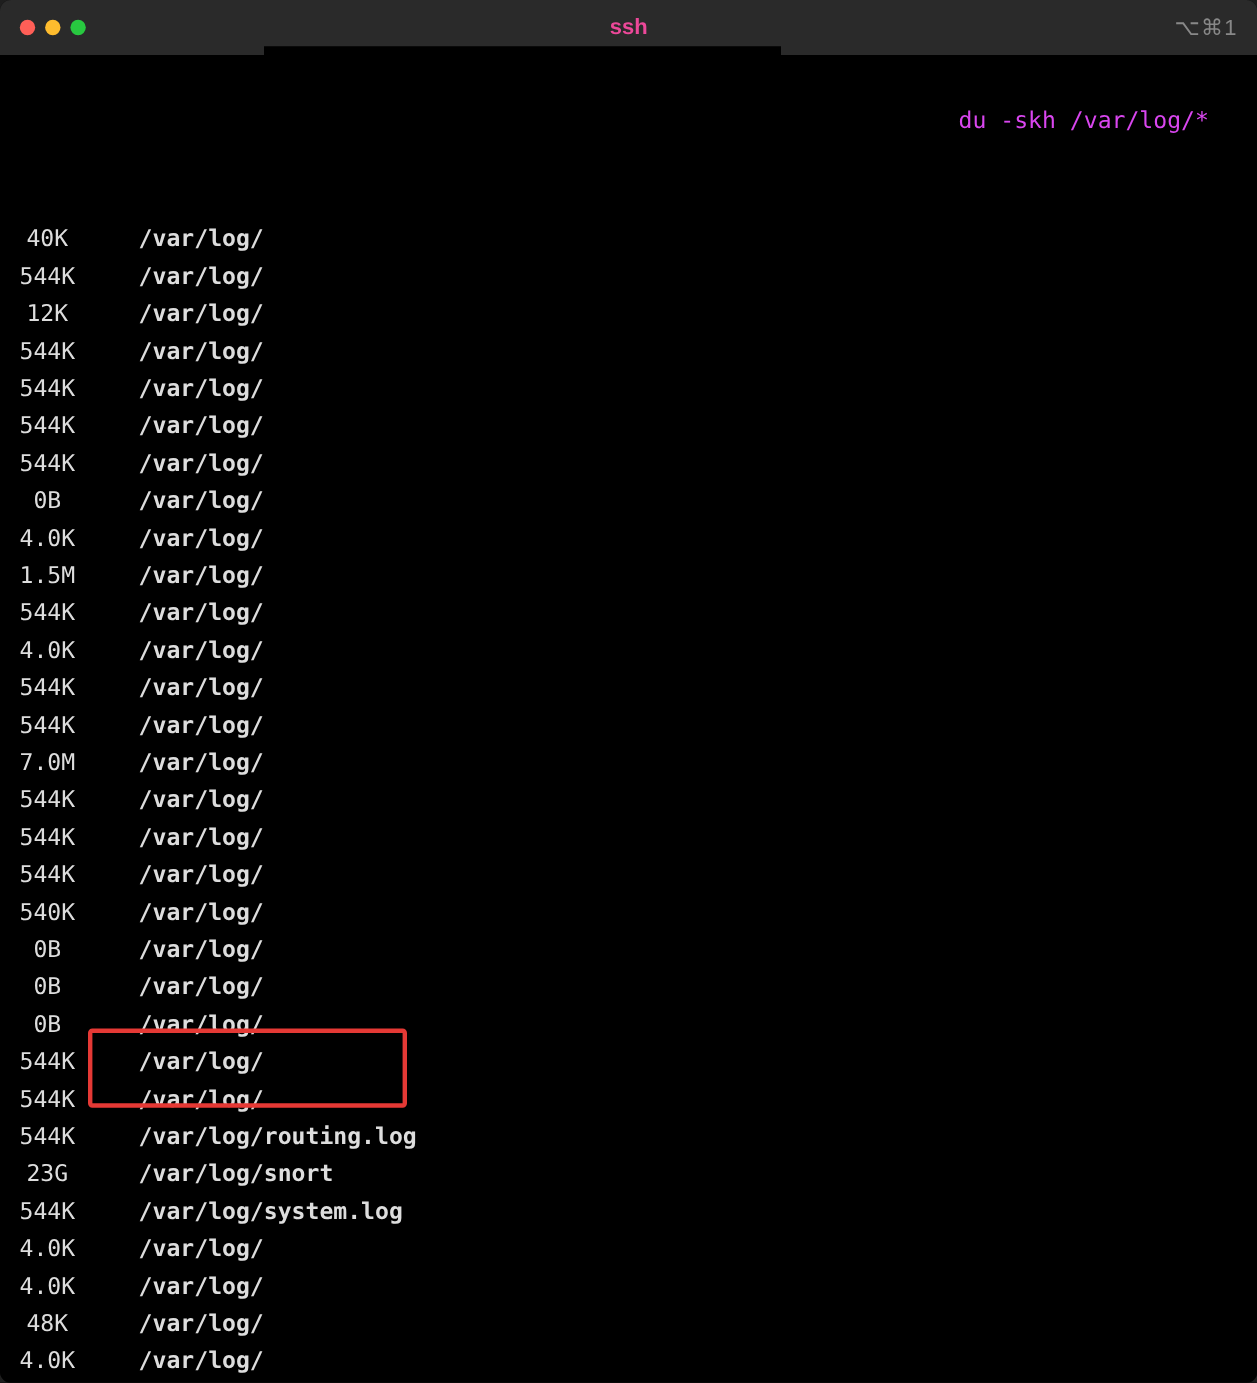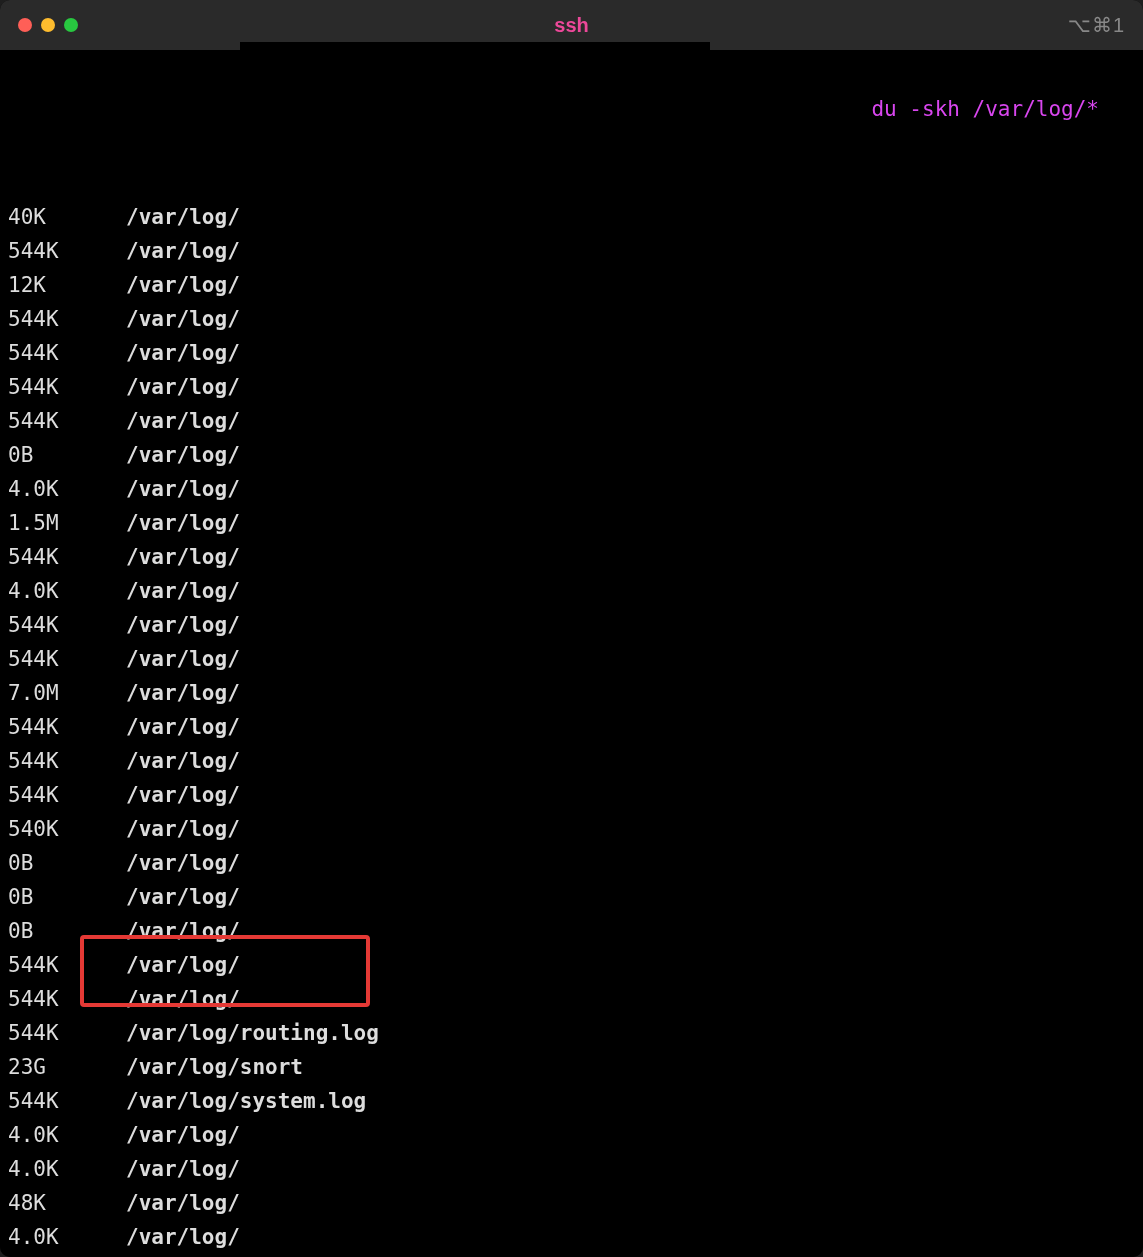--- a/index.html
+++ b/index.html
@@ -95,21 +95,21 @@
     .rows {
       padding-top: 34px;
     }
     .row {
       display: flex;
       height: 34px;
       align-items: center;
     }
     .size {
       width: 70px;
-      text-align: left;
+      text-align: center;
       padding-right: 0;
     }
     .gap { width: 48px; }
     .path { flex: 0 0 auto; font-weight: bold; }
     .highlight-box {
       position: absolute;
       border: 4px solid #e53935;
       border-radius: 4px;
       pointer-events: none;
     }

